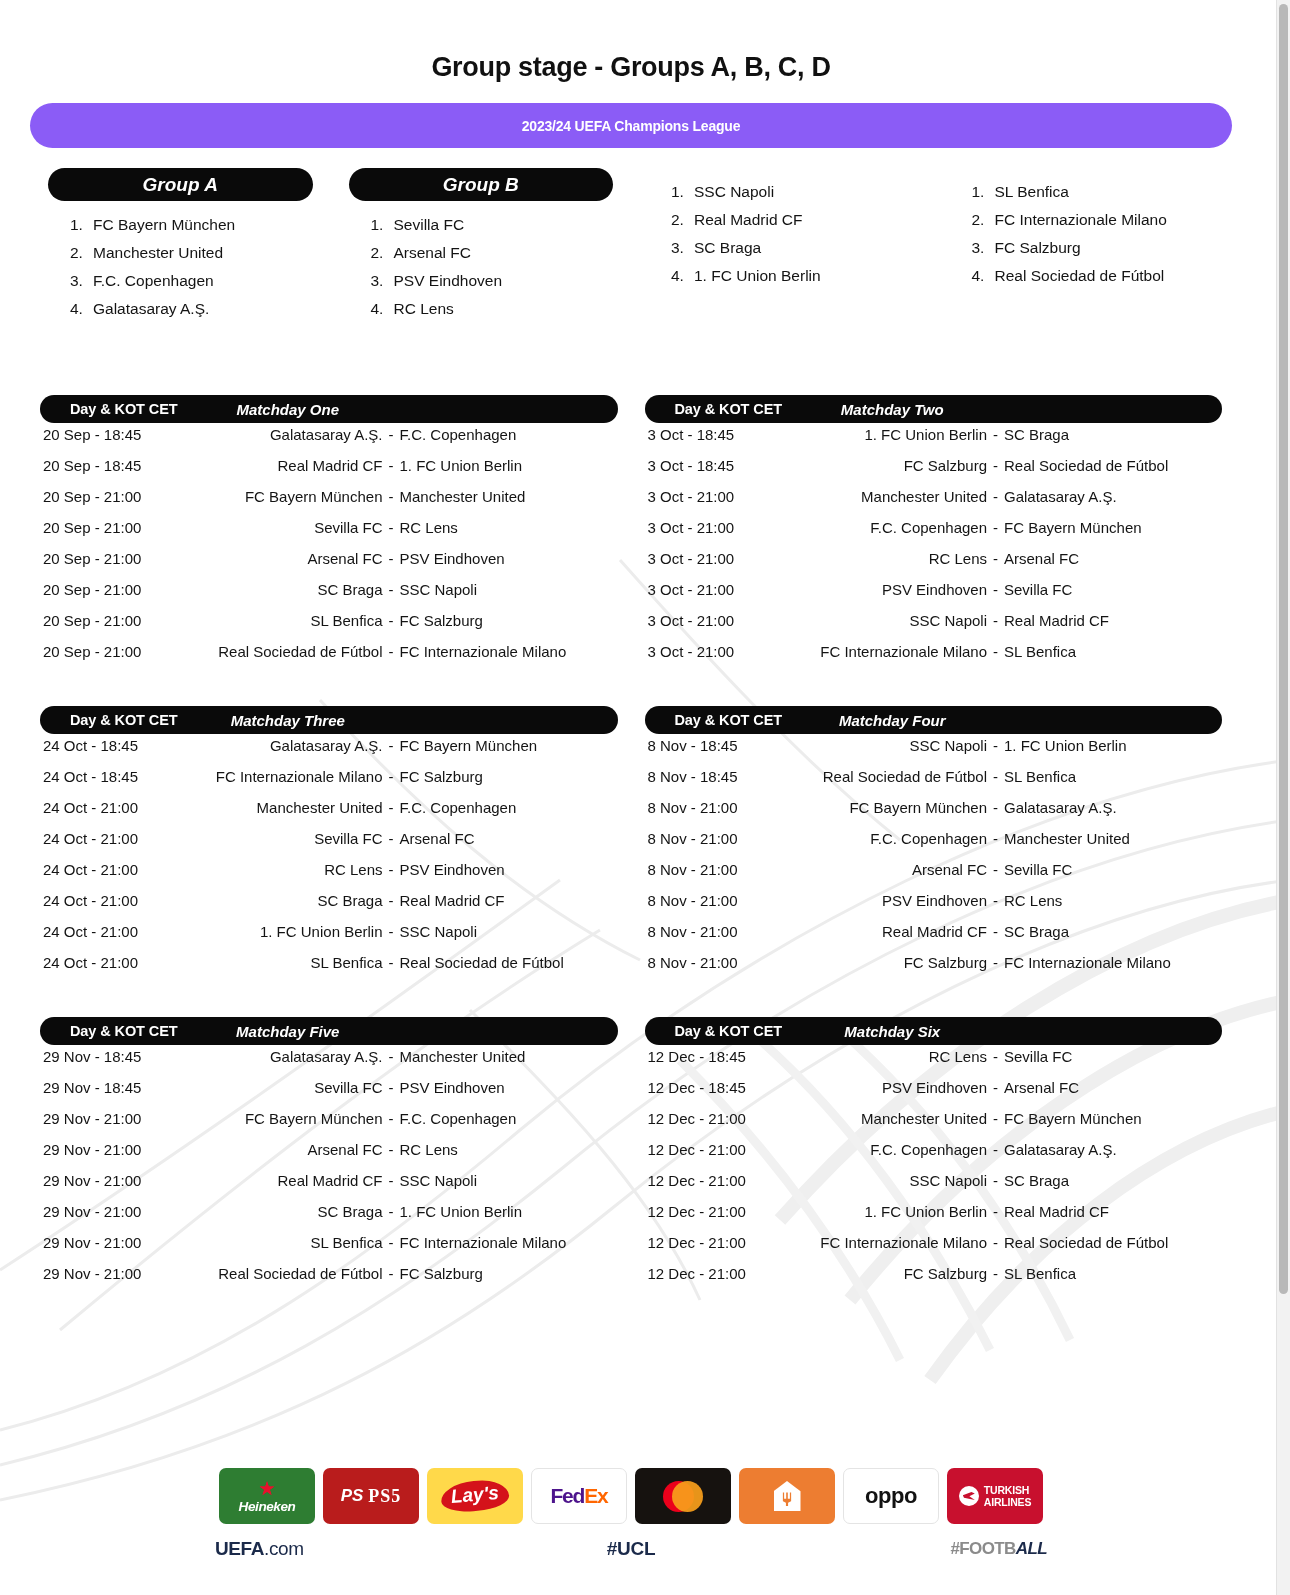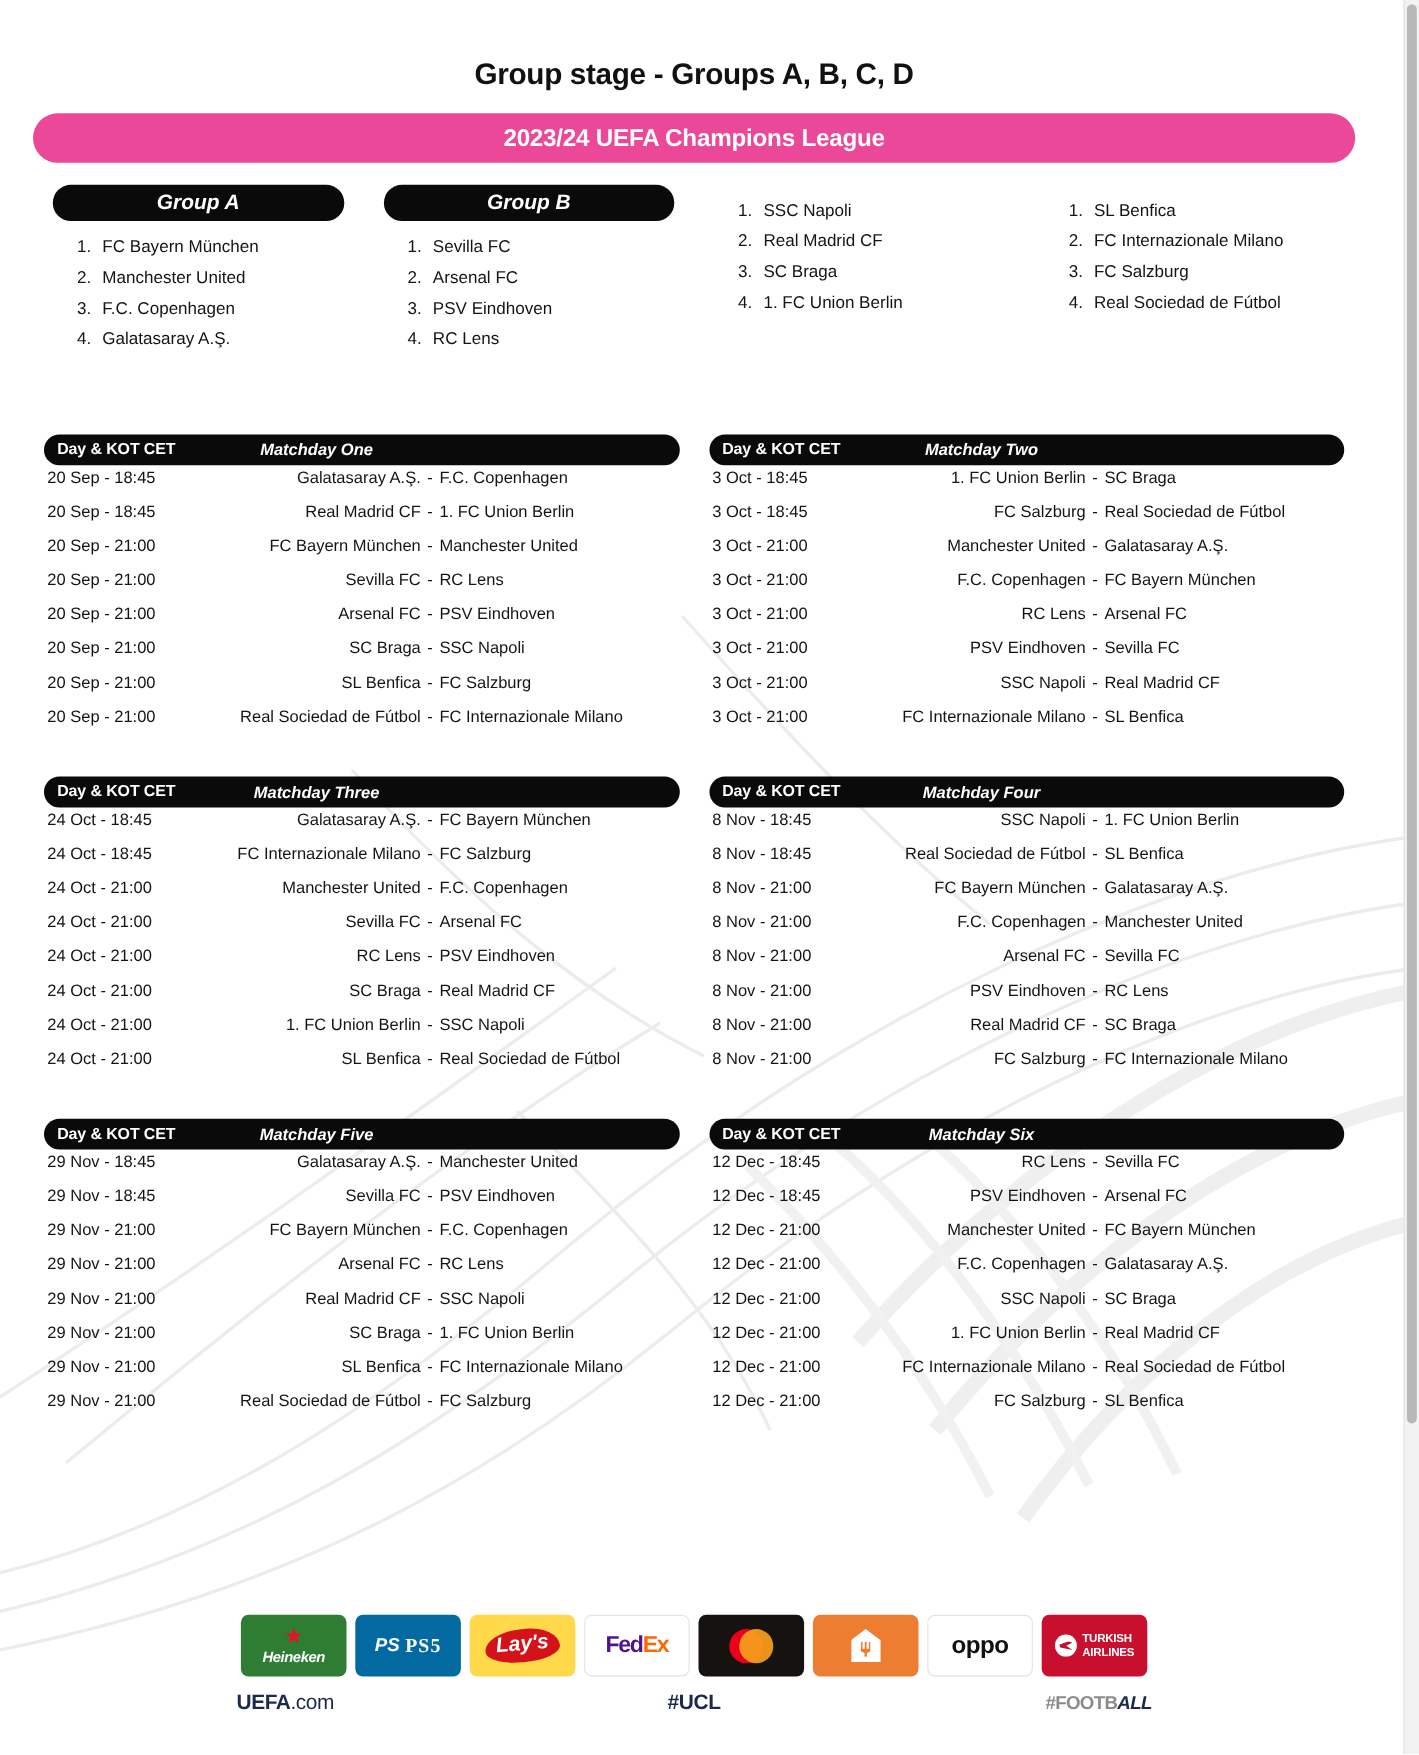--- a/index.html
+++ b/index.html
@@ -65,27 +65,27 @@
     font-size: 27px;
     font-weight: bold;
     color: #111111;
     letter-spacing: -0.3px;
     padding-top: 52px;
   }
 
   .competition-bar {
     margin: 20px 0 0 0;
     height: 45px;
-    background: #ec4899;
+    background: #8b5cf6;
     border-radius: 23px;
     display: flex;
     align-items: center;
     justify-content: center;
     color: #ffffff;
-    font-size: 22px;
+    font-size: 14px;
     font-weight: bold;
     letter-spacing: -0.2px;
   }
 
   
   .groups-row {
     display: flex;
     gap: 36px;
     margin-top: 20px;
     padding: 0 18px;
@@ -136,21 +136,21 @@
     height: 28px;
     background: #0a0a0a;
     border-radius: 14px;
     display: flex;
     align-items: center;
     position: relative;
     color: #ffffff;
   }
   .md-header .kot {
     position: absolute;
-    left: 12px;
+    left: 30px;
     font-size: 14.5px;
     font-weight: bold;
     letter-spacing: -0.1px;
   }
   .md-header .md-name {
     width: 100%;
     text-align: center;
     font-size: 15px;
     font-weight: bold;
     font-style: italic;
@@ -204,21 +204,21 @@
     justify-content: center;
     overflow: hidden;
     position: relative;
   }
   .logo.bordered { border: 1px solid #e4e4e4; background: #ffffff; }
 
   .logo-heineken { background: #2e7d32; flex-direction: column; gap: 1px; }
   .hk-star { font-size: 19px; color: #e8112d; line-height: 1; text-shadow: 0 0 0 #e8112d; }
   .hk-word { color: #ffffff; font-size: 13.5px; font-weight: bold; font-style: italic; letter-spacing: -0.4px; }
 
-  .logo-ps5 { background: #0369a1; gap: 5px; }
+  .logo-ps5 { background: #b91c1c; gap: 5px; }
   .ps-mark { color: #ffffff; font-size: 17px; font-weight: bold; font-style: italic; }
   .ps-word { color: #ffffff; font-size: 18px; font-weight: bold; letter-spacing: 1px; font-family: Liberation Serif, serif; }
 
   .logo-lays { background: #ffd94a; }
   .lays-blob {
     background: #d4121a;
     color: #ffffff;
     font-size: 19px;
     font-style: italic;
     font-weight: bold;

